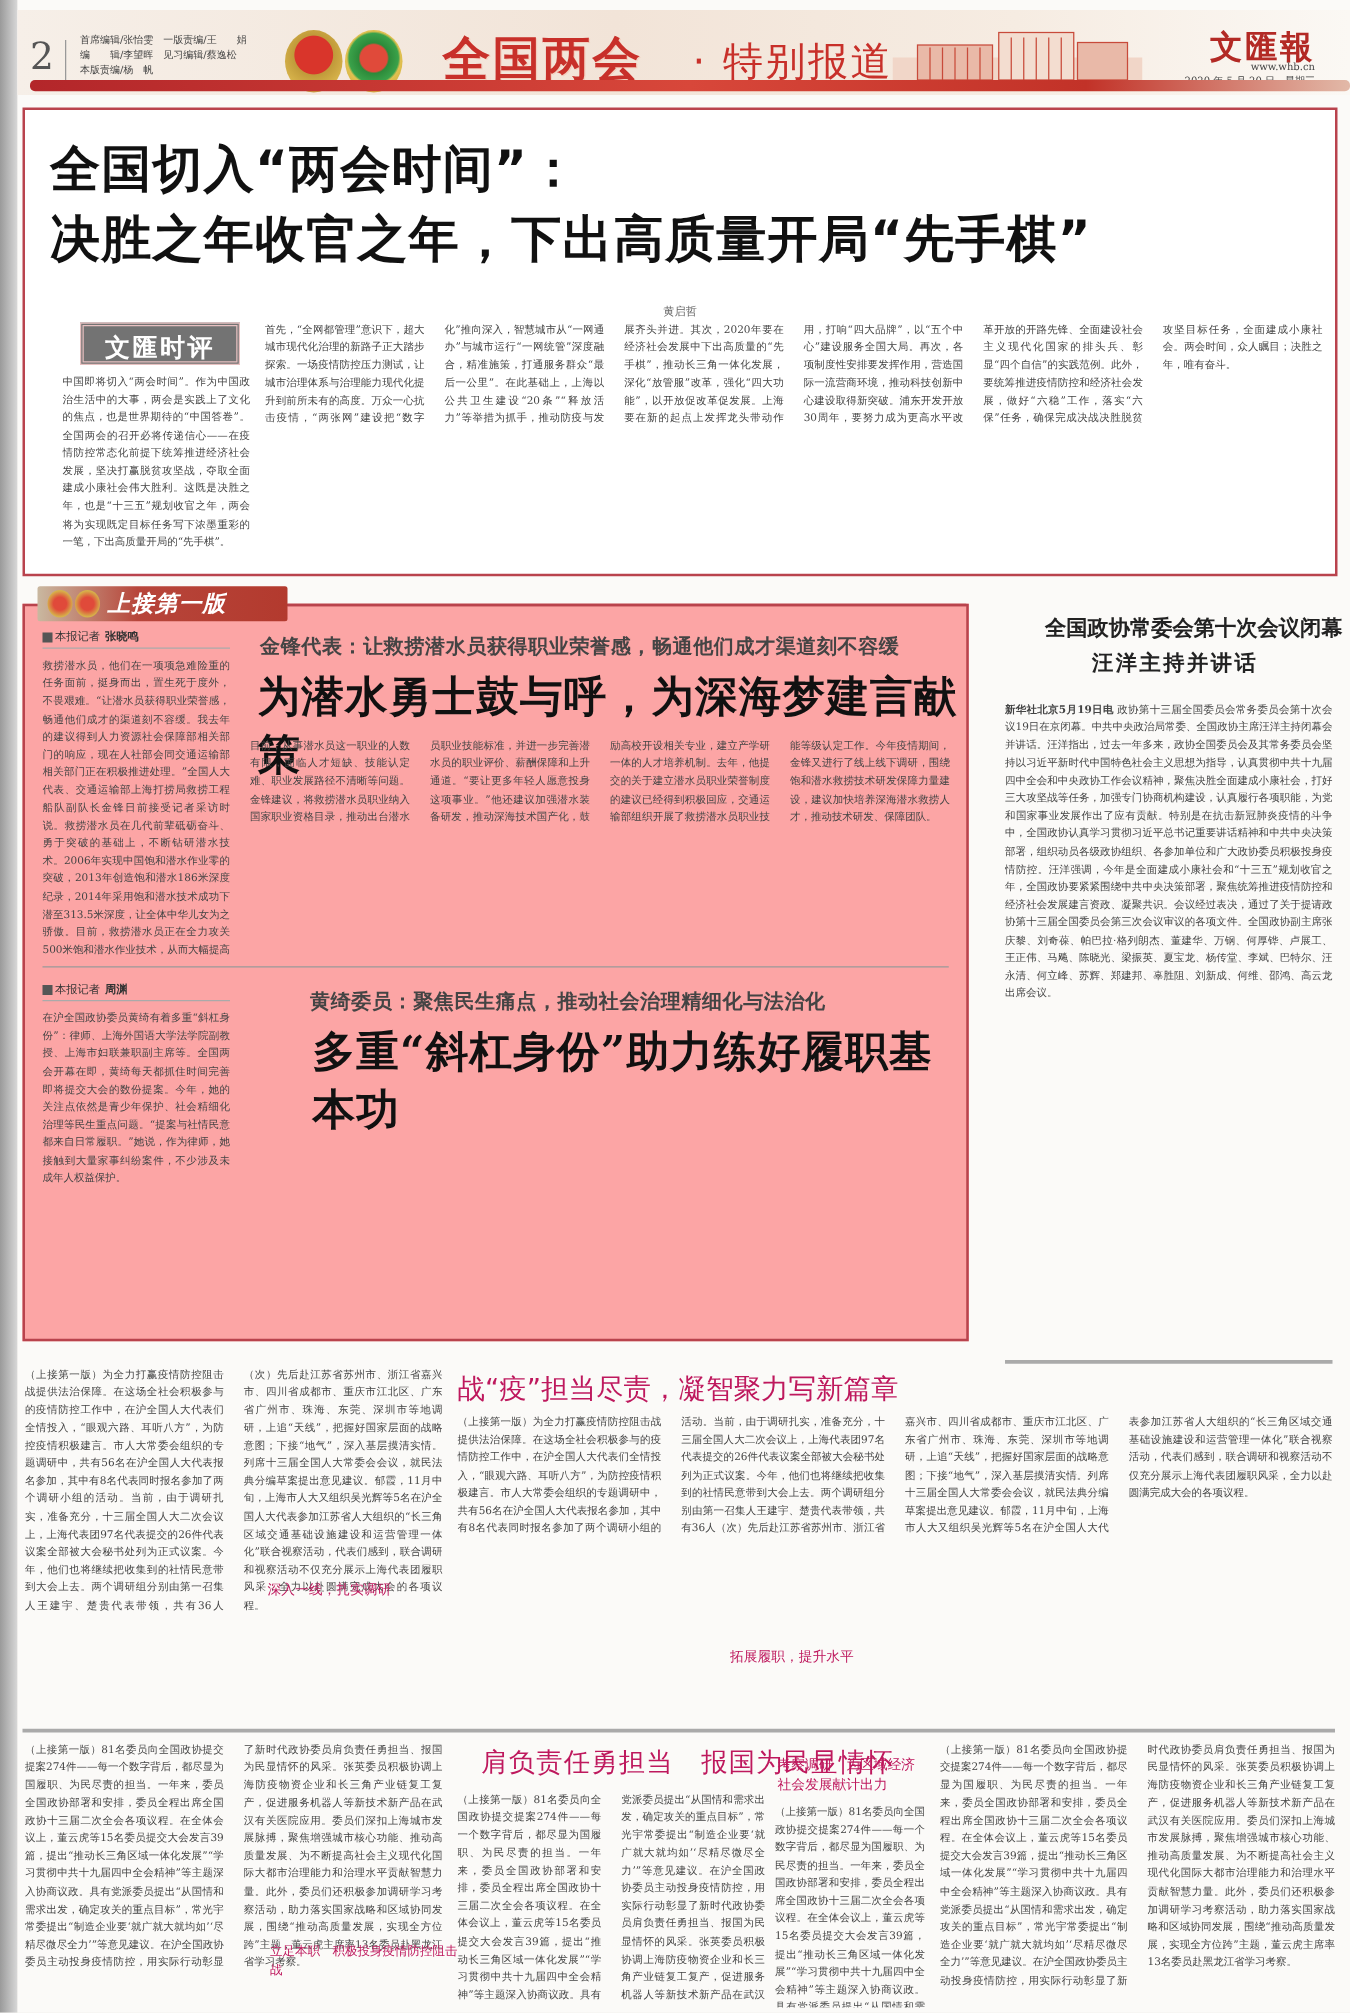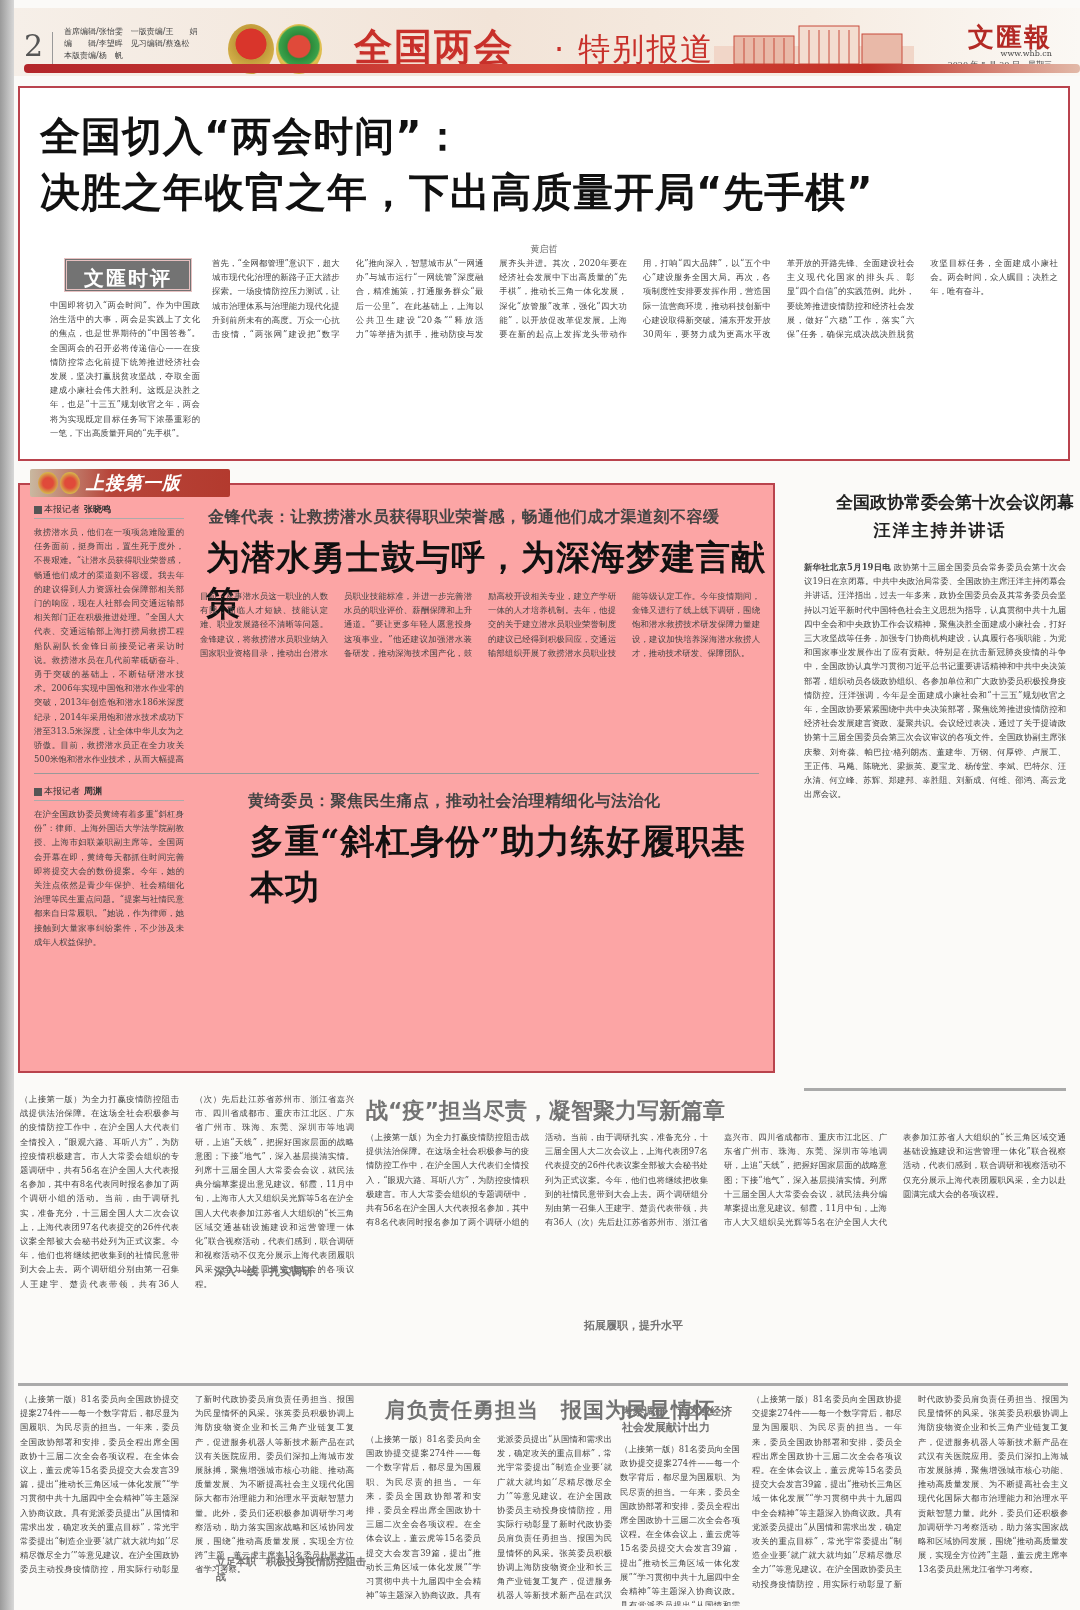--- a/index.html
+++ b/index.html
@@ -45,21 +45,21 @@
   .reporter b { font-weight: bold; margin-left: 4px; }
   .kicker { position: absolute; font-size: 16px; font-weight: bold; color: #444; font-family: "DejaVu Serif", serif; letter-spacing: 0.5px; }
   .bighead { position: absolute; font-size: 34px; font-weight: bold; color: #111; font-family: "DejaVu Serif", serif; letter-spacing: 1px; }
   .hr { position: absolute; height: 1px; background: #999; }
 
   
   .right-head1 { position: absolute; left: 792px; top: 491px; width: 268px; text-align: right; font-size: 17px; font-weight: bold; color: #222; font-family: "DejaVu Serif", serif; }
   .right-head2 { position: absolute; left: 792px; top: 519px; width: 268px; text-align: center; font-size: 17px; font-weight: bold; color: #222; font-family: "DejaVu Sans", sans-serif; letter-spacing: 2px; }
 
   
-  .sec-head { position: absolute; font-weight: bold; color: #737373; font-family: "DejaVu Sans", sans-serif; }
+  .sec-head { position: absolute; font-weight: normal; color: #be185d; font-family: "DejaVu Sans", sans-serif; }
   .thick-hr { position: absolute; height: 3px; background: #aaa; }
 </style>
 </head>
 <body>
 
 <div class="spine"></div>
 <div class="page">
 
   <div class="masthead">
     <div class="page-num">2</div>

